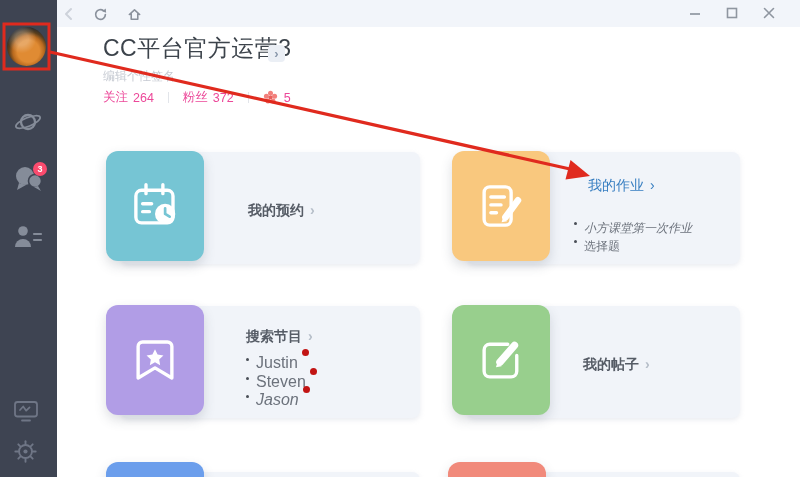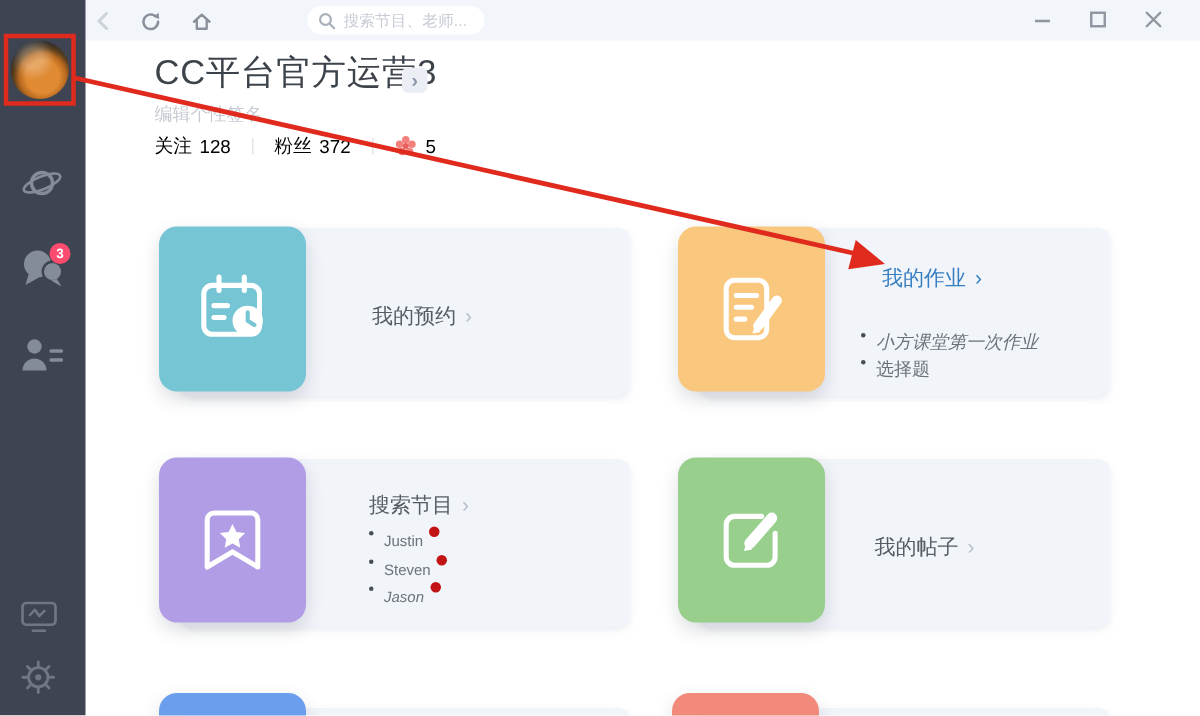--- a/index.html
+++ b/index.html
@@ -44,40 +44,40 @@
   }
 
   
   .ptitle { left:103px; top:33px; font-size:23px; color:#3c434b; letter-spacing:.5px; }
   .titlechev {
     left:268px; top:45px; width:17px; height:17px; border-radius:4px;
     background:#ebeff5; color:#8a98ab; font-size:13px; font-weight:bold;
     display:flex; align-items:center; justify-content:center; line-height:1;
   }
   .signature { left:103px; top:68px; font-size:12px; color:#c6cad2; }
-  .stats { left:103px; top:89px; font-size:12.5px; color:#000000; display:flex; align-items:center; }
+  .stats { left:103px; top:89px; font-size:12.5px; color:#ec4899; display:flex; align-items:center; }
   .stats .sep { display:inline-block; width:1px; height:11px; background:#e2e5ea; margin:0 14px; }
   .stats .gap { display:inline-block; width:5px; }
 
   
   .cardbg { background:#f1f4f9; border-radius:8px; box-shadow:0 2px 5px rgba(170,180,200,.25); z-index:1; }
   .iconsq {
     width:98px; height:110px; border-radius:12px; z-index:2;
     display:flex; align-items:center; justify-content:center;
     box-shadow:0 5px 12px rgba(60,70,90,.18);
   }
-  .cardlabel { font-size:14px; color:#565c66; z-index:3; white-space:nowrap; }
+  .cardlabel { font-size:14px; color:#565c66; z-index:3; white-space:nowrap;font-weight:bold; }
   .chev { color:#b6bec9; margin-left:6px; }
   .chev-blue { margin-left:6px; }
   .bullet { font-size:12px; color:#6c727c; z-index:3; white-space:nowrap; }
   .dot {
     display:inline-block; width:3px; height:3px; border-radius:50%;
     background:#4a4f57; vertical-align:7px; margin-right:7px;
   }
-  .subitem { position:absolute; font-size:10px; color:#6c727c; z-index:3; white-space:nowrap; }
+  .subitem { position:absolute; font-size:16px; color:#6c727c; z-index:3; white-space:nowrap; }
   .subitem .nm { position:relative; display:inline-block; }
   .reddot {
     position:absolute; right:-11px; top:-5px; width:7px; height:7px;
     border-radius:50%; background:#c21414;
   }
 
   .annot { left:0; top:0; z-index:50; pointer-events:none; }
 </style>
 </head>
 <body>
@@ -91,29 +91,20 @@
   <div class="abs navbtn" style="left:34px;">
     <svg width="15" height="15" viewBox="0 0 16 16">
         <path d="M13.2 8 a5.2 5.2 0 1 1 -2 -4.1" fill="none" stroke="#8a919c" stroke-width="1.8" stroke-linecap="round"></path>
         <polygon points="13.6,1.6 14,6 9.8,4.4" fill="#8a919c"></polygon>
       </svg>
   </div>
   <div class="abs navbtn" style="left:68px;">
     <svg width="15" height="15" viewBox="0 0 16 16">
         <path d="M2.5 8 L8 3 L13.5 8 M4.5 7 v6 h7 v-6" fill="none" stroke="#8a919c" stroke-width="1.7" stroke-linecap="round" stroke-linejoin="round"></path>
       </svg>
-  </div>
-  <div class="abs searchpill">
-    <span style="display:flex;">
-      <svg width="12" height="12" viewBox="0 0 12 12">
-          <circle cx="5" cy="5" r="3.6" fill="none" stroke="#aab1bc" stroke-width="1.5"></circle>
-          <line x1="7.8" y1="7.8" x2="10.8" y2="10.8" stroke="#aab1bc" stroke-width="1.5" stroke-linecap="round"></line>
-        </svg>
-    </span>
-    <input value="" placeholder="搜索节目、老师..." style="">
   </div>
   <div class="abs winbtn" style="left:629px;">
     <svg width="12" height="12" viewBox="0 0 12 12">
         <line x1="1" y1="7" x2="11" y2="7" stroke="#8f96a0" stroke-width="1.7"></line>
       </svg>
   </div>
   <div class="abs winbtn" style="left:666px;">
     <svg width="12" height="12" viewBox="0 0 12 12">
         <rect x="1.5" y="1.5" width="9" height="9" fill="none" stroke="#8f96a0" stroke-width="1.6"></rect>
       </svg>
@@ -182,21 +173,21 @@
 
 <div class="abs ptitle">CC平台官方运营3</div>
 <div class="abs titlechev">
   <span>›</span>
 </div>
 <div class="abs signature">编辑个性签名</div>
 
 <div class="abs stats">
   <span>关注</span>
     <span class="gap"></span>
-  <span>128</span>
+  <span>264</span>
   <span class="sep"></span>
   <span>粉丝</span>
     <span class="gap"></span>
   <span>372</span>
   <span class="sep"></span>
   <span style="display:flex; margin-right:6px;">
     <svg width="15" height="15" viewBox="0 0 15 15">
       <g fill="#f2807c">
         <circle cx="7.5" cy="3.2" r="2.5"></circle>
           <circle cx="11.6" cy="6.2" r="2.5"></circle>

